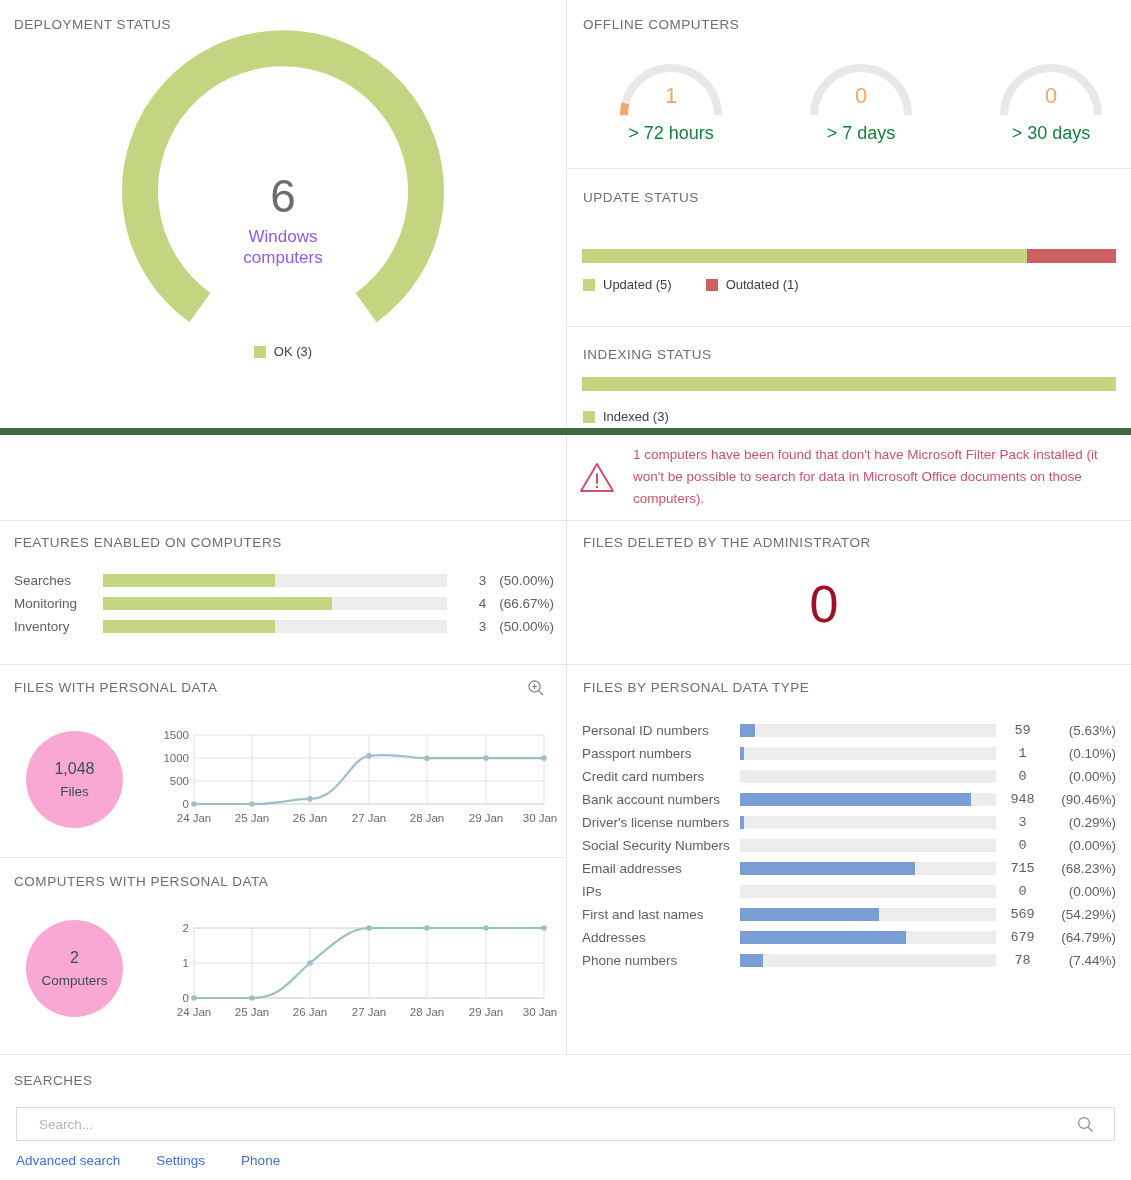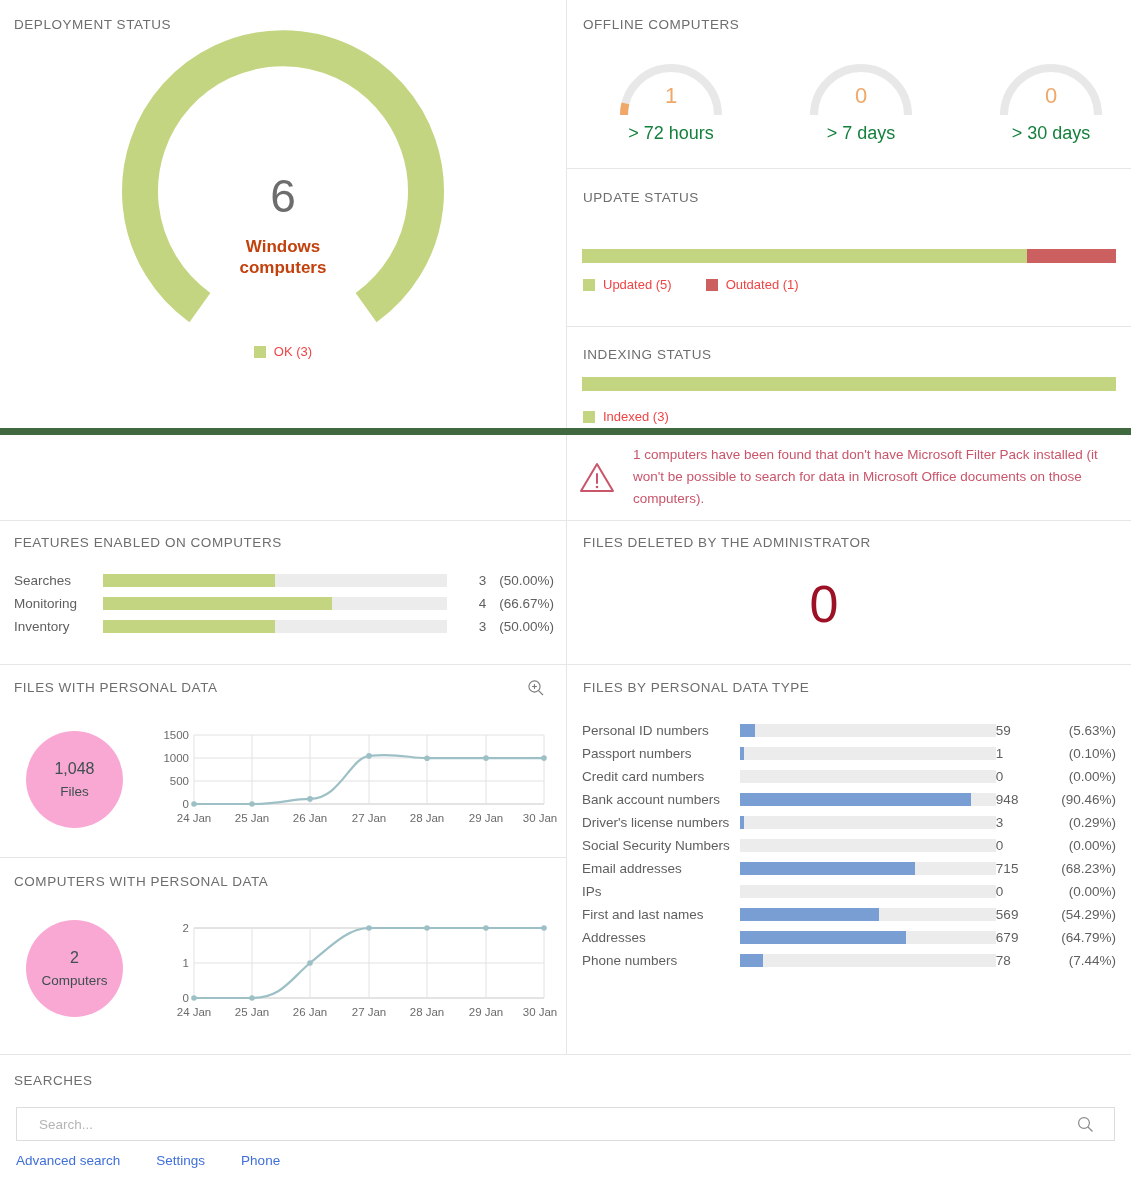--- a/index.html
+++ b/index.html
@@ -25,25 +25,25 @@
   .vline { position: absolute; width: 1px; background: #e6e6e6; }
   .hline { position: absolute; height: 1px; background: #e6e6e6; }
 
   
   .green-band { position: absolute; left: 0; width: 1131px; height: 7px; background: #41693f; }
 
   
   .gauge-wrap { position: absolute; }
   .gauge-center { position: absolute; left: 0; right: 0; text-align: center; }
   .gauge-num { font-size: 46px; color: #6d6d6d; font-weight: 300; line-height: 1; }
-  .gauge-sub { font-size: 17px; color: #c2410c; line-height: 1.22; margin-top: 18px; font-weight: 700; }
+  .gauge-sub { font-size: 17px; color: #8b5cf6; line-height: 1.22; margin-top: 8px; font-weight: 400; }
   .legend-row { position: absolute; display: flex; align-items: center; gap: 9px; }
   .legend-item { display: flex; align-items: center; gap: 8px; }
   .legend-swatch { width: 12px; height: 12px; display: inline-block; }
-  .legend-label { font-size: 13px; color: #ef4444; }
+  .legend-label { font-size: 13px; color: #404040; }
 
   
   .mini-gauges { position: absolute; display: flex; }
   .mini-gauge { position: relative; text-align: center; }
   .mini-val { position: absolute; width: 100%; top: 26px; font-size: 22px; color: #f0a868; font-weight: 300; }
   .mini-cap { font-size: 18px; color: #15803d; margin-top: 4px; }
 
   
   .statusbar { position: absolute; height: 14px; display: flex; overflow: hidden; background: #eeeeee; }
   .statusbar > span { display: block; height: 100%; }
@@ -70,21 +70,21 @@
     color: #3d4f4f;
   }
   .circ-num { font-size: 16px; font-weight: 400; }
   .circ-cap { font-size: 13.5px; margin-top: 6px; }
 
   
   .pd-row { position: absolute; display: flex; align-items: center; font-size: 13.5px; color: #5f5f5f; }
   .pd-name { width: 166px; }
   .pd-track { width: 268px; height: 13px; background: #ececec; position: relative; }
   .pd-fill { height: 100%; background: #789ed4; }
-  .pd-val { width: 56px; text-align: left; }
+  .pd-val { width: 56px; text-align: center; font-family: Liberation Mono, monospace; }
   .pd-pct { width: 70px; text-align: right; }
 
   
   .search-box {
     position: absolute; border: 1px solid #dcdcdc; background: #fff;
     display: flex; align-items: center; padding: 0 20px;
   }
   .search-box input {
     flex: 1; border: 0; outline: 0; font-size: 13.5px; color: #444;
     font-family: "Liberation Sans", sans-serif; background: transparent;

